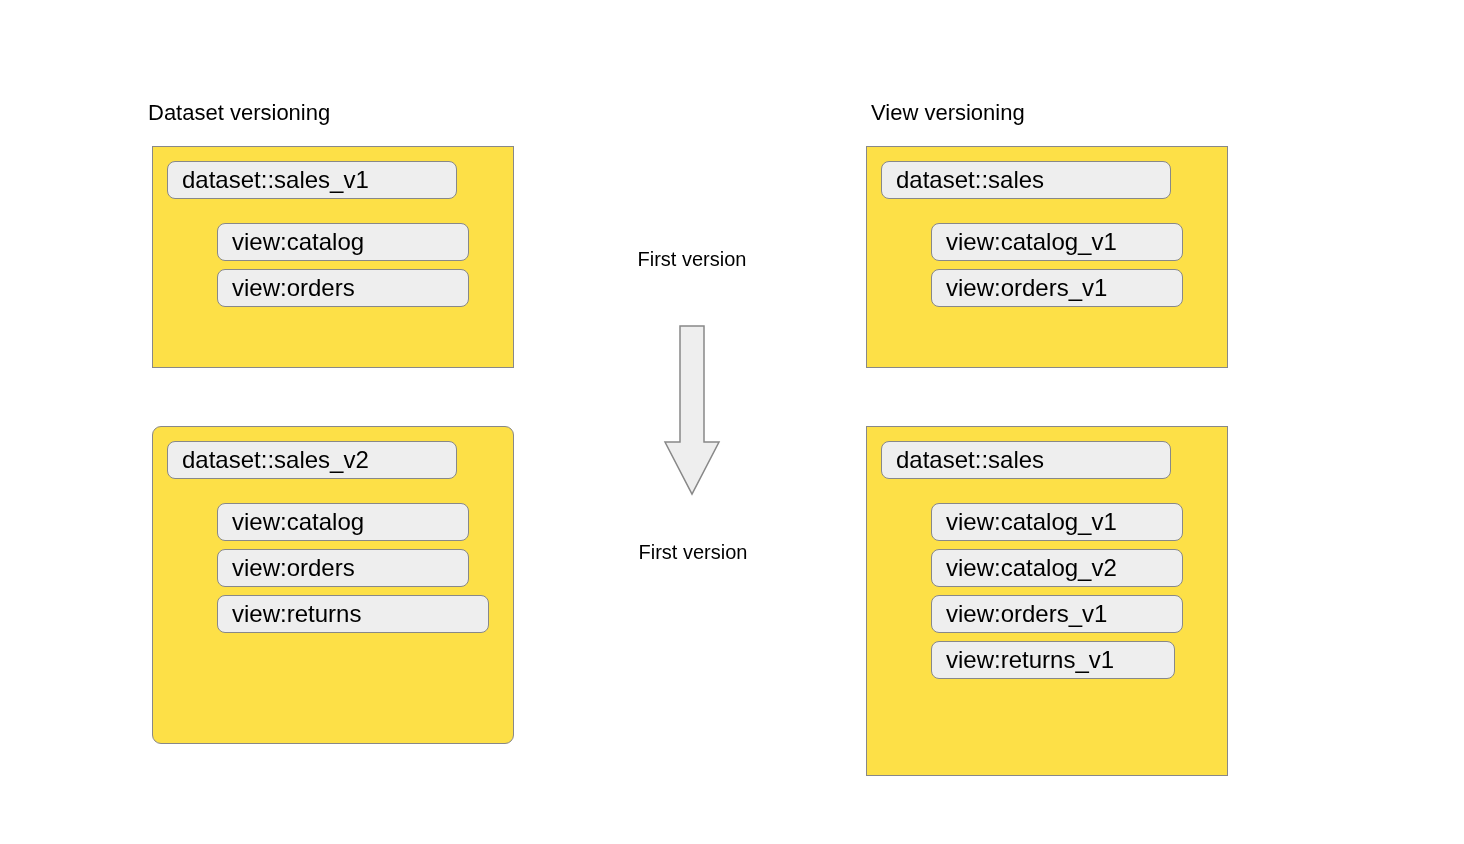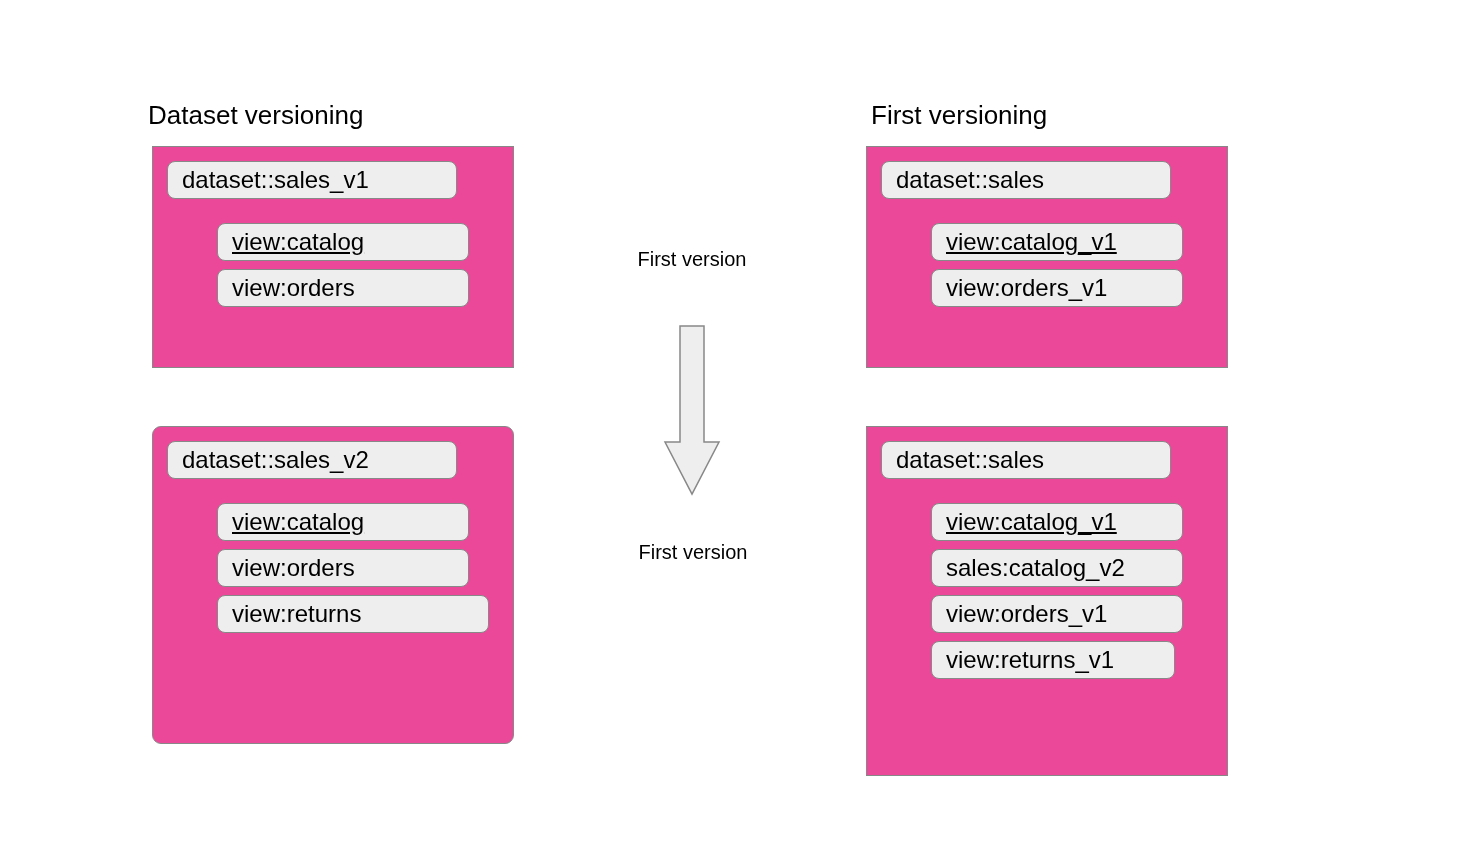--- a/index.html
+++ b/index.html
@@ -9,26 +9,26 @@
     font-family: Arial, Helvetica, sans-serif;
     color: #000;
   }
   .canvas {
     position: relative;
     width: 1464px;
     height: 844px;
   }
   .title {
     position: absolute;
-    font-size: 26px;
+    font-size: 22px;
   }
   .panel {
     position: absolute;
     border: 1.5px solid #888;
-    background: #ec4899;
+    background: #fde047;
     box-sizing: border-box;
     padding: 14px 14px 24px 14px;
   }
   .pill {
     border: 1.5px solid #888;
     border-radius: 8px;
     background: #eeeeee;
     font-size: 24px;
     padding: 4px 14px;
     box-sizing: border-box;
@@ -37,38 +37,37 @@
   }
   .views {
     margin-left: 50px;
     margin-top: 24px;
   }
   .views .pill {
     margin-top: 8px;
   }
   .views .pill:first-child {
     margin-top: 3px;
-    text-decoration: underline;
   }
   .center-label {
     position: absolute;
     font-size: 20px;
     text-align: center;
   }
   .arrow {
     position: absolute;
   }
 </style>
 </head>
 <body>
 
 <div class="canvas">
 
   <div class="title" style="left:148px; top:100px;">Dataset versioning</div>
-  <div class="title" style="left:871px; top:100px;">First versioning</div>
+  <div class="title" style="left:871px; top:100px;">View versioning</div>
 
   <div class="panel" style="left:152px; top:146px; width:362px; height:222px;">
     <div class="pill" style="width:290px;">dataset::sales_v1</div>
     <div class="views">
       <div class="pill" style="width:252px;">view:catalog</div>
       <div class="pill" style="width:252px;">view:orders</div>
     </div>
   </div>
 
   <div class="panel" style="left:152px; top:426px; width:362px; height:318px;border-radius:9px;">
@@ -95,19 +94,19 @@
     <div class="views">
       <div class="pill" style="width:252px;">view:catalog_v1</div>
       <div class="pill" style="width:252px;">view:orders_v1</div>
     </div>
   </div>
 
   <div class="panel" style="left:866px; top:426px; width:362px; height:350px;">
     <div class="pill" style="width:290px;">dataset::sales</div>
     <div class="views">
       <div class="pill" style="width:252px;">view:catalog_v1</div>
-      <div class="pill" style="width:252px;">sales:catalog_v2</div>
+      <div class="pill" style="width:252px;">view:catalog_v2</div>
       <div class="pill" style="width:252px;">view:orders_v1</div>
       <div class="pill" style="width:244px;">view:returns_v1</div>
     </div>
   </div>
 
 </div>
 
 </body></html>

